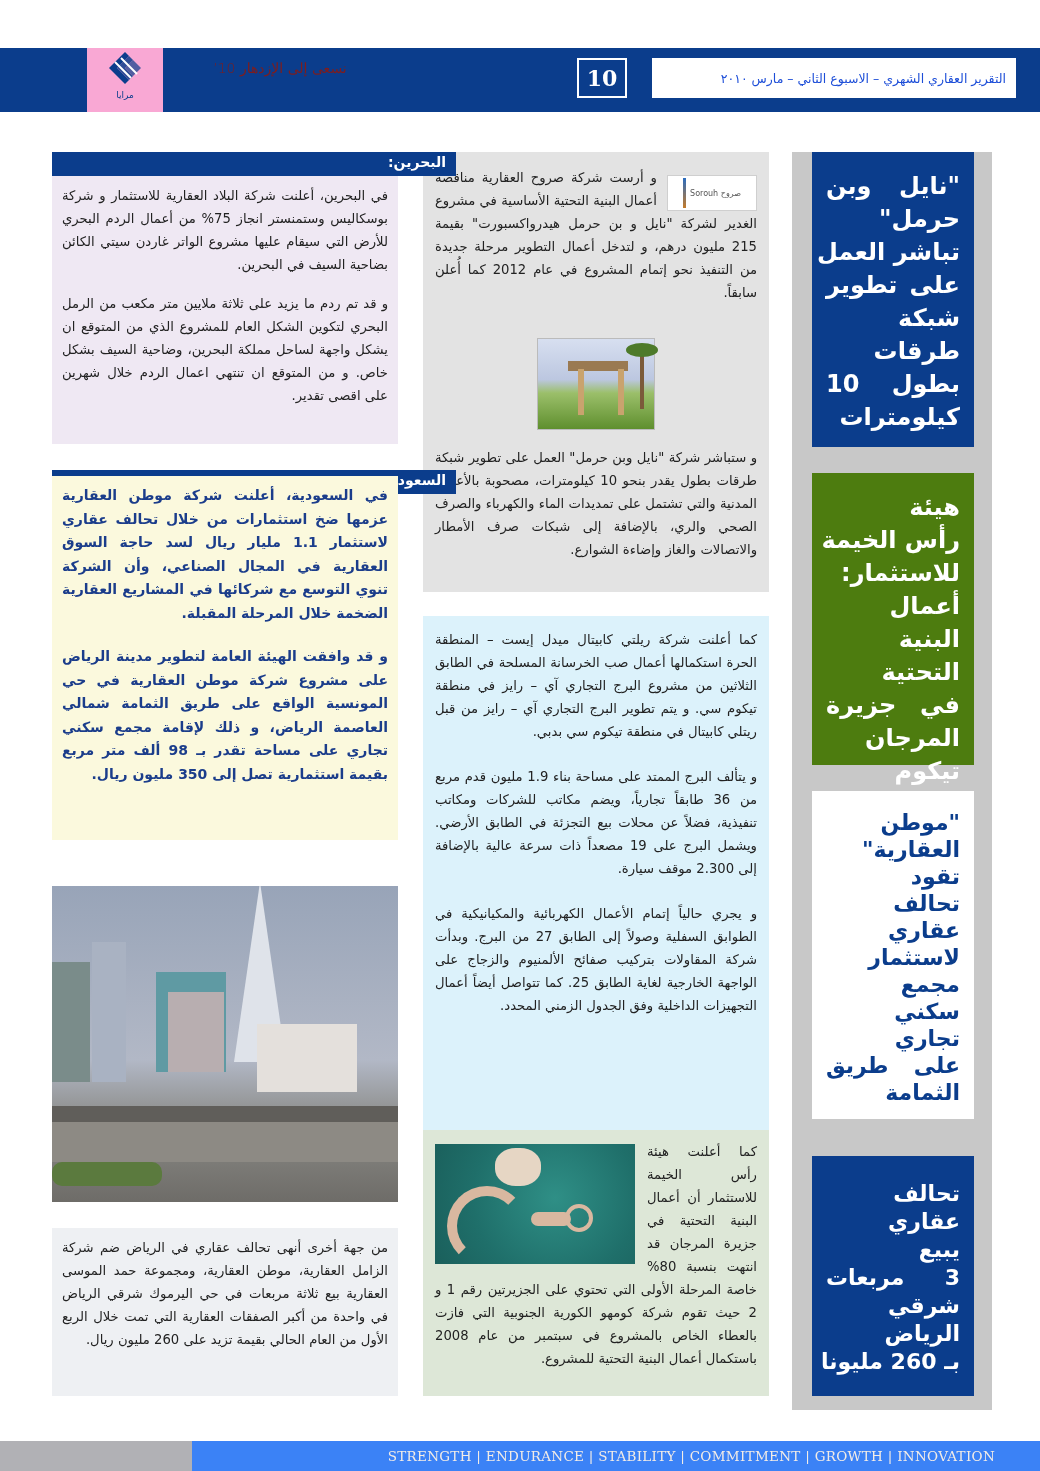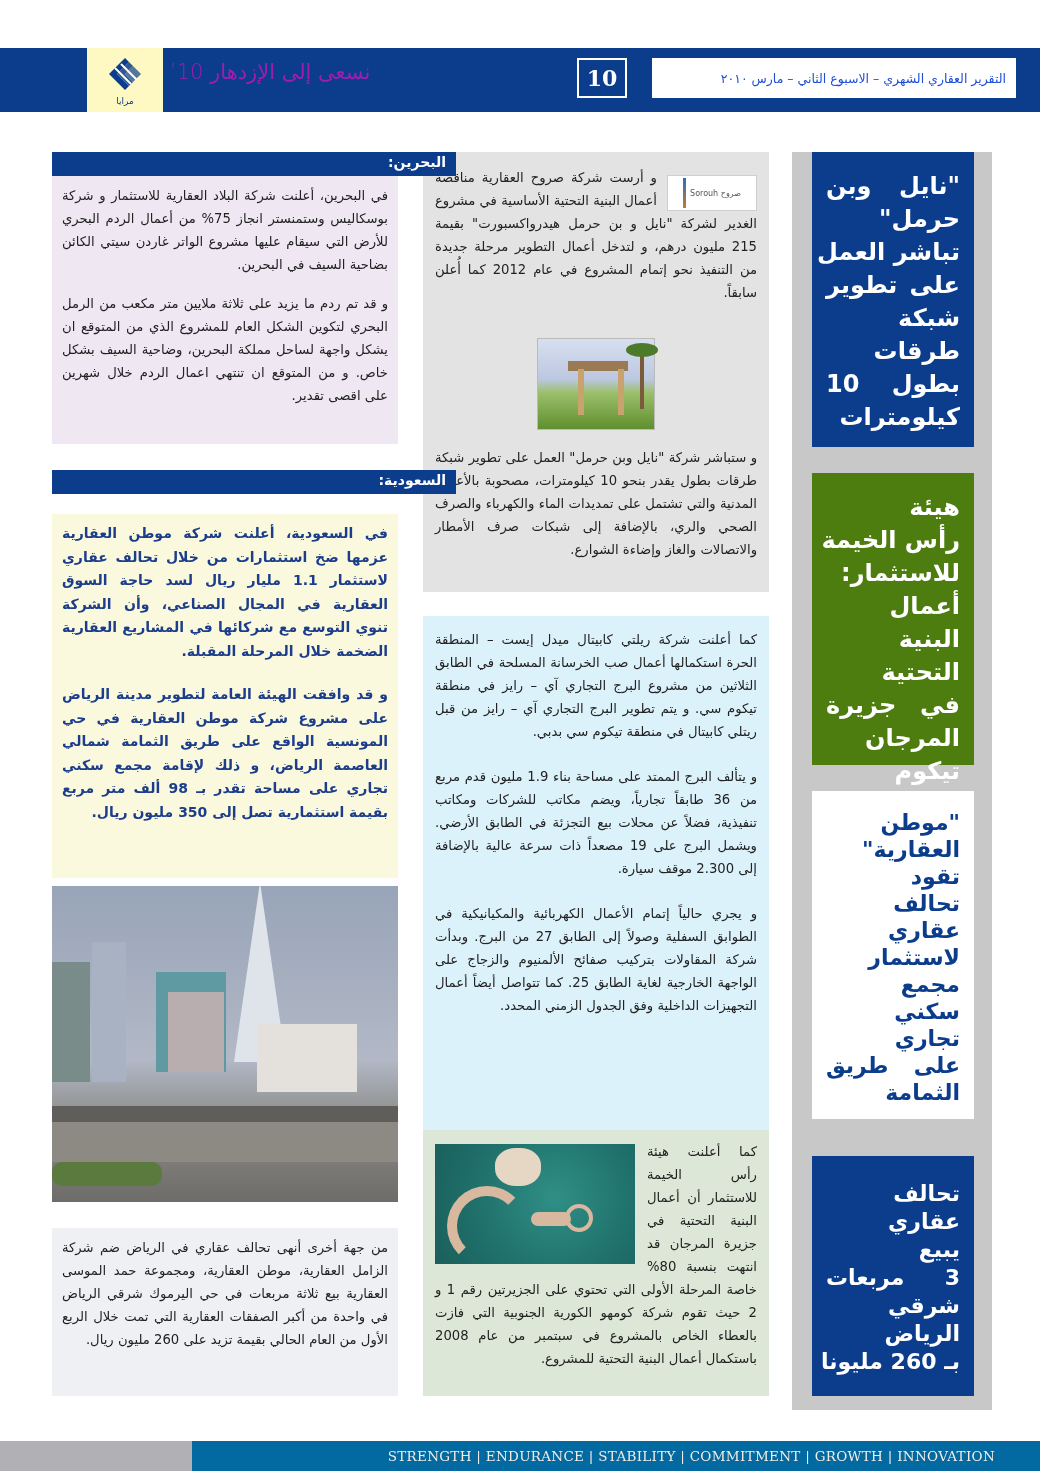--- a/index.html
+++ b/index.html
@@ -2,24 +2,24 @@
 <html><head>
 <meta charset="utf-8">
 <style>
   * { box-sizing: border-box; margin: 0; padding: 0; }
   html, body { width: 1040px; height: 1471px; background: #ffffff; overflow: hidden; }
   body { position: relative; font-family: "DejaVu Sans", sans-serif; }
 
   
   .hdr-band { position: absolute; left: 0; top: 48px; width: 1040px; height: 64px; background: #0b3d8c; }
   .hdr-left-block { position: absolute; left: 0; top: 48px; width: 87px; height: 64px; background: #0b3d8c; }
-  .logo-box { position: absolute; left: 87px; top: 48px; width: 76px; height: 64px; background: #fef9c3; display: flex; flex-direction: column; align-items: center; justify-content: center; }
+  .logo-box { position: absolute; left: 87px; top: 48px; width: 76px; height: 64px; background: #f9a8d4; display: flex; flex-direction: column; align-items: center; }
   .logo-box svg { width: 44px; height: 40px; }
   .logo-sub { font-size: 9px; color: #0b3d8c; margin-top: 2px; direction: rtl; font-family: "DejaVu Sans", sans-serif; }
-  .slogan { position: absolute; left: 170px; top: 60px; width: 220px; height: 30px; color: #a21caf; font-size: 21px; direction: rtl; text-align: left; font-family: "DejaVu Sans", sans-serif; font-weight: 300; }
+  .slogan { position: absolute; left: 170px; top: 60px; width: 220px; height: 30px; color: #7f1d1d; font-size: 14px; direction: rtl; text-align: center; font-family: "DejaVu Sans", sans-serif; font-weight: 300; }
   .page-num-box { position: absolute; left: 577px; top: 58px; width: 50px; height: 40px; background: #0b3d8c; border: 2px solid #ffffff; color: #ffffff; font-family: "DejaVu Serif", serif; font-weight: bold; font-size: 22px; display: flex; align-items: center; justify-content: center; }
   .issue-box { position: absolute; left: 652px; top: 58px; width: 364px; height: 40px; background: #ffffff; color: #1d4ed8; font-size: 12.5px; direction: rtl; display: flex; align-items: center; padding-right: 10px; white-space: nowrap; }
 
   
   .side-bg { position: absolute; left: 792px; top: 152px; width: 200px; height: 1258px; background: #c8c8c8; }
   .pull { position: absolute; left: 812px; width: 162px; direction: rtl; text-align: justify; text-align-last: justify; font-weight: bold; font-size: 24px; line-height: 33px; padding: 18px 14px 14px 14px; font-family: "DejaVu Sans", sans-serif; }
   .pull .ln { display: block; text-align: justify; text-align-last: justify; white-space: nowrap; }
   .pull-1 { top: 152px; height: 295px; background: #0b3d8c; color: #ffffff; }
   .pull-2 { top: 473px; height: 292px; background: #4d7c0f; color: #ffffff; }
   .pull-3 { top: 791px; height: 328px; background: #ffffff; color: #0b3d8c; }
@@ -46,29 +46,29 @@
   .photo-island .isl1 { position: absolute; left: 60px; top: 4px; width: 46px; height: 38px; border-radius: 45%; background: #e6d6c4; }
   .photo-island .arc { position: absolute; left: 12px; top: 42px; width: 80px; height: 80px; border: 10px solid #d9b8a0; border-radius: 50%; border-bottom-color: transparent; border-right-color: transparent; }
   .photo-island .isl3 { position: absolute; left: 96px; top: 68px; width: 40px; height: 14px; border-radius: 8px; background: #d9b8a0; }
   .photo-island .ring { position: absolute; left: 130px; top: 60px; width: 28px; height: 28px; border-radius: 50%; border: 4px solid #d9b8a0; }
 
   
   .sec-head { position: absolute; left: 52px; width: 404px; height: 24px; background: #0b3d8c; color: #ffffff; direction: rtl; font-weight: bold; font-size: 14px; padding: 2px 10px; }
   .left-box { position: absolute; left: 52px; width: 346px; direction: rtl; text-align: justify; padding: 8px 10px; }
   .bahrain-body { top: 176px; height: 268px; background: #efe8f3; font-size: 13.2px; line-height: 23px; color: #222; }
   .bahrain-body p { margin-bottom: 16px; }
-  .saudi-body { top: 514px; height: 364px; background: #fbf9dd; font-size: 14px; font-weight: bold; line-height: 23.5px; color: #1b3d8b; }
+  .saudi-body { top: 476px; height: 364px; background: #fbf9dd; font-size: 14px; font-weight: bold; line-height: 23.5px; color: #1b3d8b; }
   .saudi-body p { margin-bottom: 20px; }
   .riyadh-photo { position: absolute; left: 52px; top: 886px; width: 346px; height: 316px; overflow: hidden; background: linear-gradient(180deg, #98a4b8 0%, #b2b8c6 55%, #8a8a86 75%, #6e6c68 100%); }
   .riyadh-photo .b { position: absolute; bottom: 80px; }
   .riyadh-bottom { top: 1228px; height: 168px; background: #eef0f3; font-size: 13.2px; line-height: 23px; color: #222; }
 
   
   .ftr-left { position: absolute; left: 0; top: 1441px; width: 192px; height: 30px; background: #b1b1b5; }
-  .ftr-right { position: absolute; left: 192px; top: 1441px; width: 848px; height: 30px; background: #0369a1; color: #f3ece6; font-family: "DejaVu Serif", serif; font-size: 13.5px; display: flex; align-items: center; justify-content: flex-end; padding-right: 45px; letter-spacing: 0.3px; }
+  .ftr-right { position: absolute; left: 192px; top: 1441px; width: 848px; height: 30px; background: #3b82f6; color: #f3ece6; font-family: "DejaVu Serif", serif; font-size: 13.5px; display: flex; align-items: center; justify-content: flex-end; padding-right: 45px; letter-spacing: 0.3px; }
 </style>
 </head>
 <body>
 
 <div class="hdr-band"></div>
 <div class="hdr-left-block"></div>
 <div class="logo-box">
   <svg viewBox="0 0 44 40">
     <polygon points="6,20 22,4 26,8 14,20 26,32 22,36" fill="#0b3d8c"></polygon>
     <polygon points="14,20 26,8 30,12 22,20 30,28 26,32" fill="#0b3d8c" opacity="0.85"></polygon>

